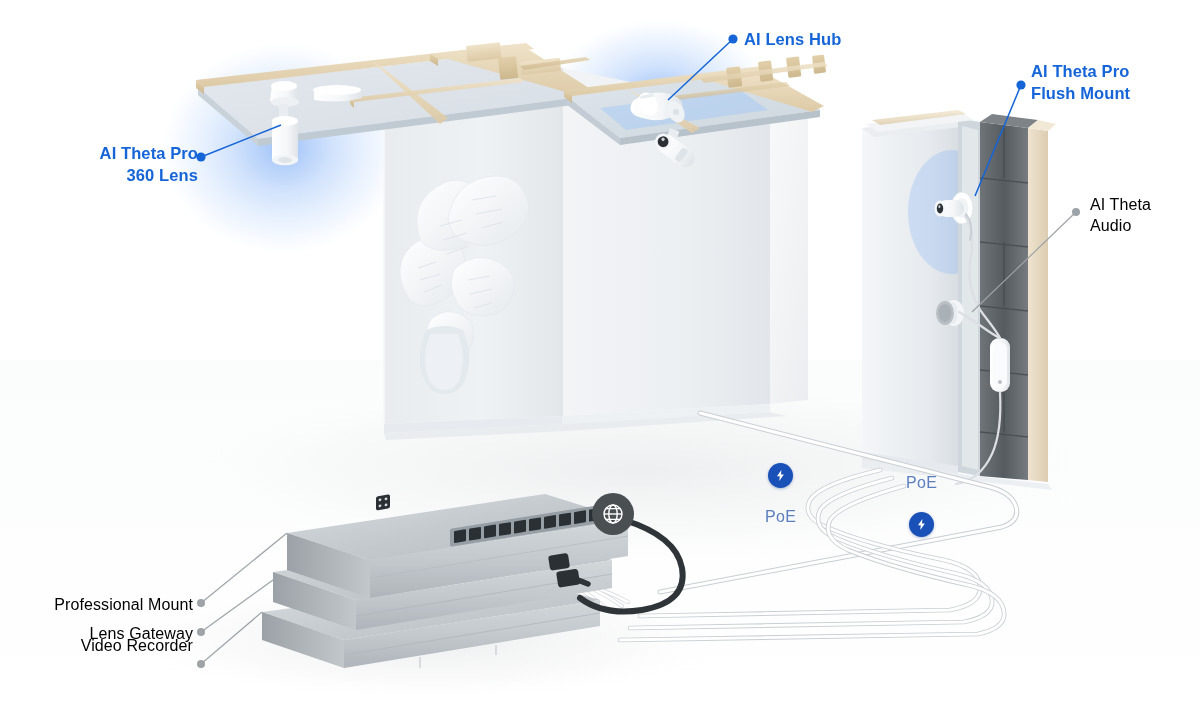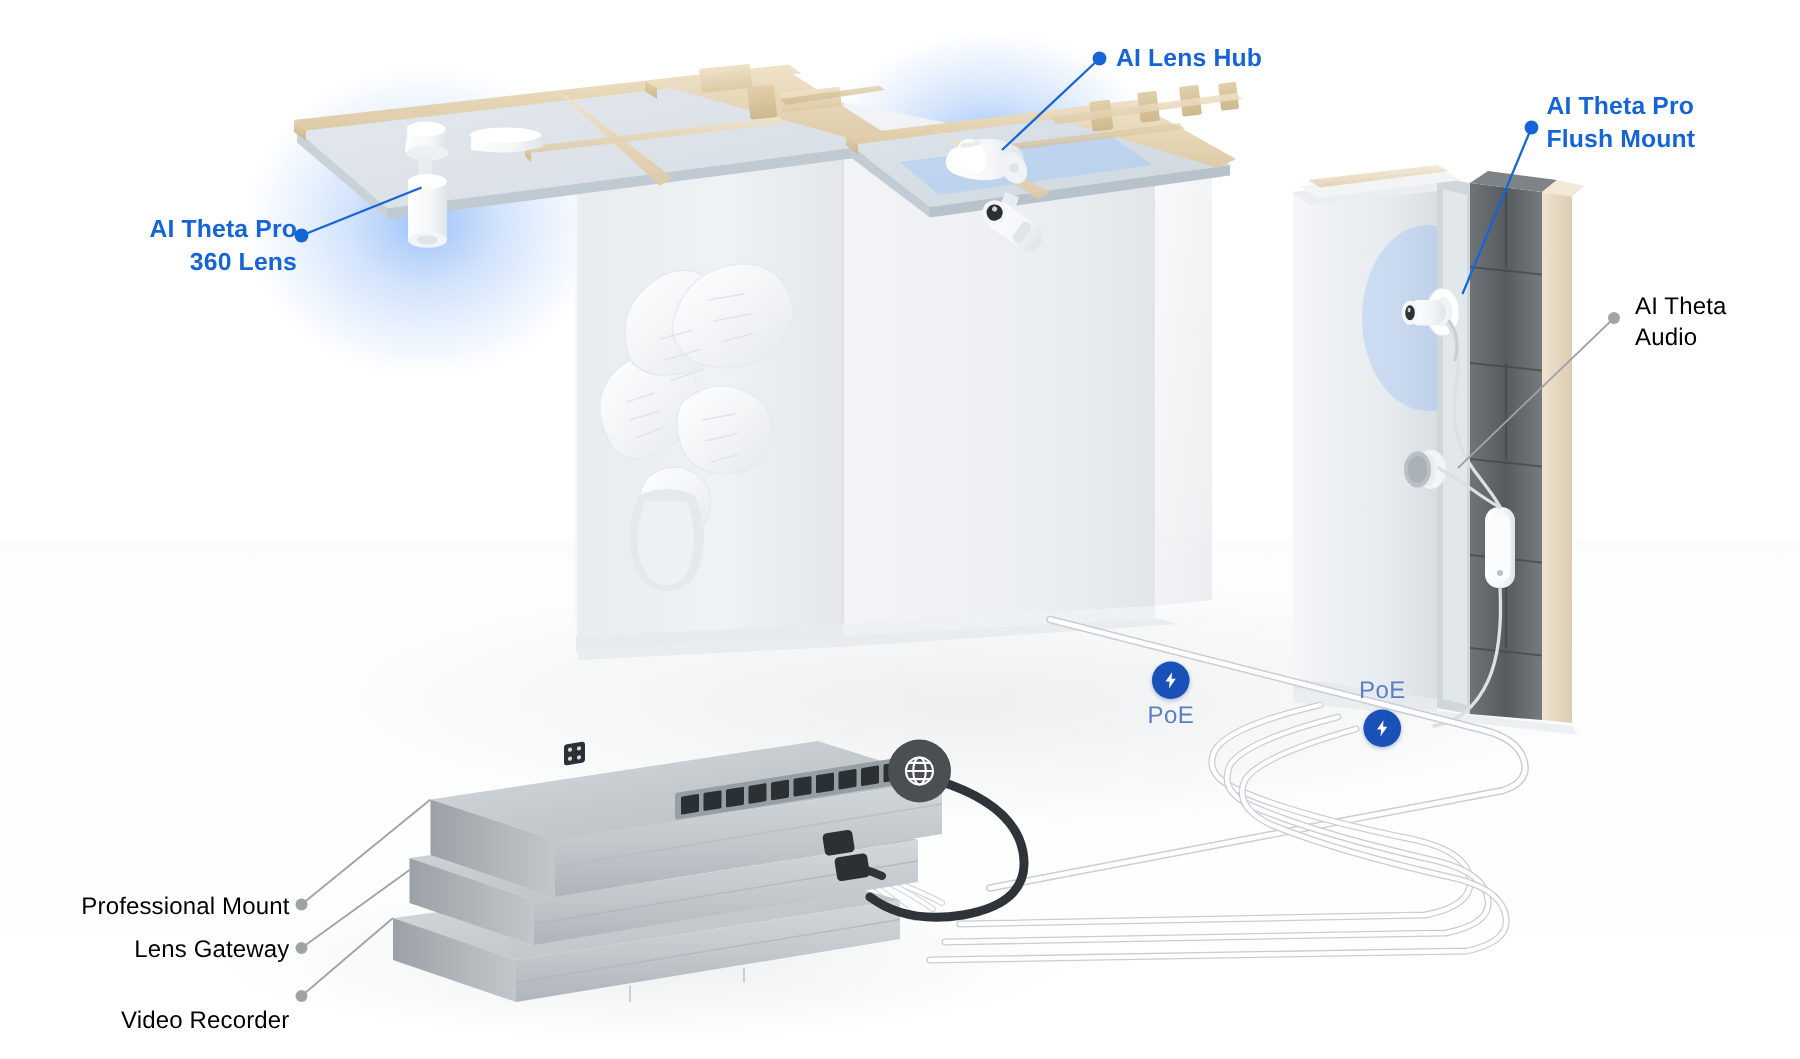--- a/index.html
+++ b/index.html
@@ -36,21 +36,22 @@
   }
   .label.blue { color: #1565d8; }
   .label.gray { color: #000000; font-weight: 400; font-size: 16px; }
   .label.right { text-align: right; }
   .label.left  { text-align: left; }
   .poe-badge {
     position: absolute;
     display: flex;
     flex-direction: column;
     align-items: center;
-    gap: 3px;
+    gap: 20px;
+    margin-top: 22px;
   }
   .poe-badge.text-top { flex-direction: column-reverse; }
   .poe-dot {
     width: 25px; height: 25px;
     border-radius: 50%;
     background: #1a51b8;
     display: flex; align-items: center; justify-content: center;
     box-shadow: 0 1px 3px rgba(20,60,140,.35);
   }
   .poe-text {
@@ -482,21 +483,21 @@
   <div id="labels">
       <div class="label blue right" style="left: 88px; top: 143px; width: 110px;">AI Theta Pro
 360 Lens</div>
       <div class="label blue left" style="left: 744px; top: 29px; width: 130px;">AI Lens Hub</div>
       <div class="label blue left" style="left: 1031px; top: 61px; width: 120px;">AI Theta Pro
 Flush Mount</div>
       <div class="label gray left" style="left: 1090px; top: 194px; width: 100px;">AI Theta
 Audio</div>
       <div class="label gray right" style="left: 38px; top: 594px; width: 155px;">Professional Mount</div>
       <div class="label gray right" style="left: 38px; top: 623px; width: 155px;">Lens Gateway</div>
-      <div class="label gray right" style="left: 38px; top: 670px; width: 155px;">Video Recorder</div>
+      <div class="label gray right" style="left: 38px; top: 635px; width: 155px;">Video Recorder</div>
     </div>
 
   <div class="poe-badge" style="left:765px; top:441px;">
     <span class="poe-dot">
       <svg width="13" height="13" viewBox="0 0 24 24" aria-hidden="true">
         <path d="M13.6 2 5.5 13.4h5.1L9.8 22l8.4-11.7h-5.2z" fill="#ffffff"></path>
       </svg>
     </span>
     <span class="poe-text">PoE</span>
   </div>

